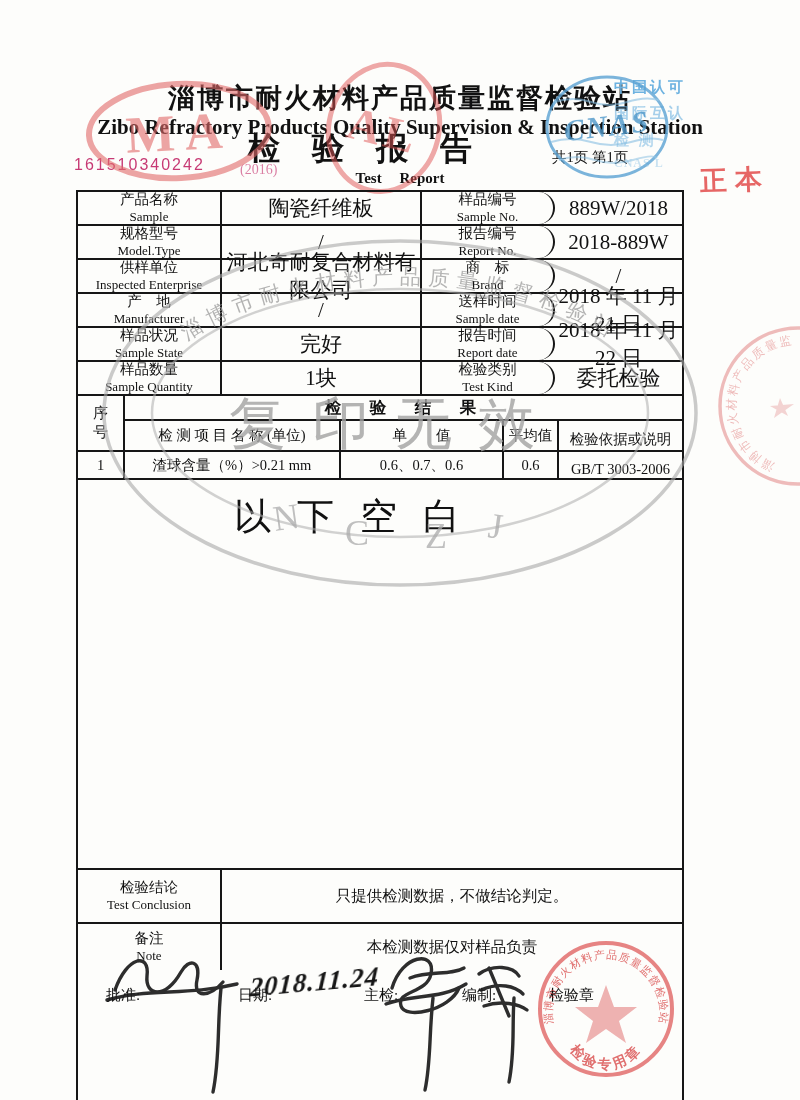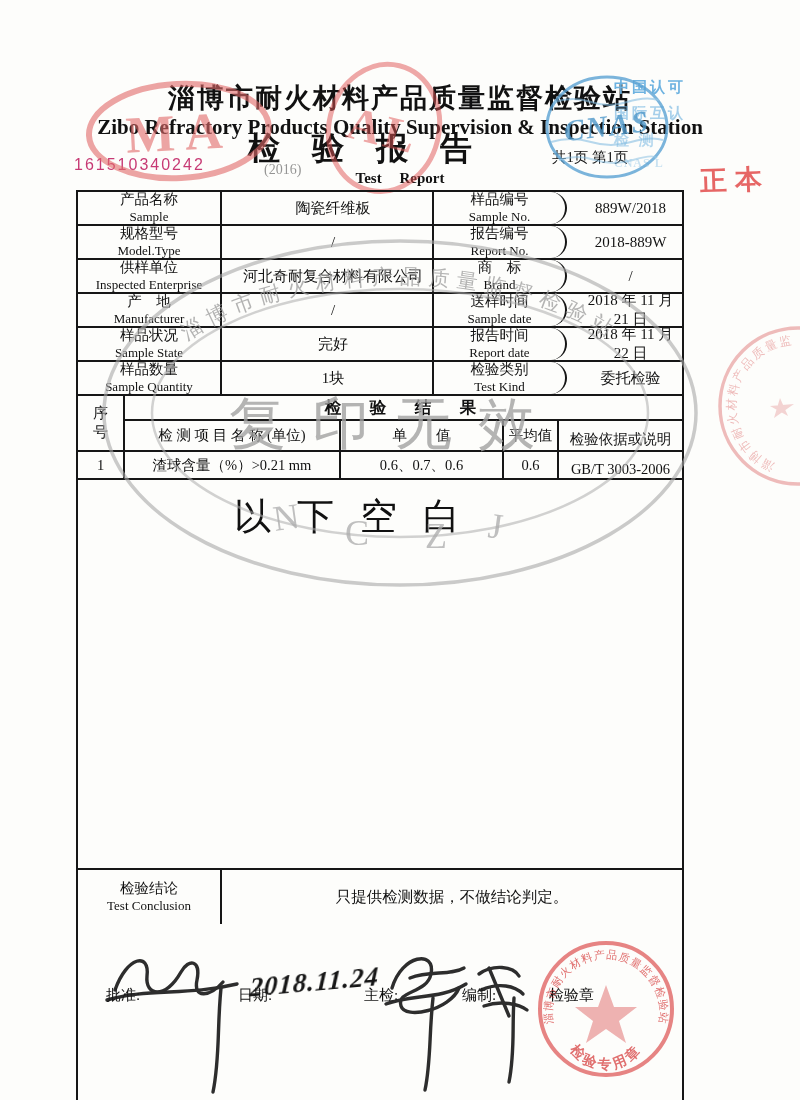--- a/index.html
+++ b/index.html
@@ -14,41 +14,41 @@
   .ctr { left:0; right:0; text-align:center; }
 
   
   .station-cn { top:80px; font-size:27px; font-weight:bold; letter-spacing:2px; }
   .station-en { top:115px; font-size:21px; font-weight:bold; }
   .title-cn   { top:127px; left:248px; font-size:32px; font-weight:bold; letter-spacing:12px; }
   .pages      { top:148px; left:552px; font-size:14.5px; }
   .title-en   { top:170px; font-size:15px; font-weight:bold; word-spacing:14px; }
   .cert-no    { top:156px; left:74px; font-size:16px; color:#be185d; letter-spacing:2px; opacity:.85;
                 font-family:"Liberation Sans","DejaVu Sans",sans-serif; }
-  .cert-sfx   { top:162px; left:264px; font-size:14px; color:#404040; opacity:.55; }
+  .cert-sfx   { top:162px; left:240px; font-size:14px; color:#be185d; opacity:.55; }
   .original   { top:162px; left:700px; font-size:27px; color:#e34c4c; font-weight:bold;
                 letter-spacing:8px; opacity:.85; transform:rotate(-2deg); }
 
   
   .accredit { top:74px; left:614px; width:96px; font-size:15px; line-height:1.75;
               color:#6db2e0; font-weight:bold; letter-spacing:3px; }
   .accredit .l2{ opacity:.6; } .accredit .l3{ opacity:.5; }
   .accredit .l4{ opacity:.35; font-size:12px; letter-spacing:1px; }
 
   
   #tbl { left:76px; top:190px; width:608px; height:1000px;
          border:2px solid #161616; display:flex; flex-direction:column; z-index:10; }
   .row { display:flex; border-bottom:2px solid #161616; }
   .row:last-child { border-bottom:none; }
   .cell { display:flex; flex-direction:column; justify-content:center; align-items:center;
           border-right:2px solid #161616; text-align:center; }
   .cell:last-child { border-right:none; }
   .lab-cn { font-size:14.5px; line-height:1.22; }
   .lab-en { font-size:13px; line-height:1.22; font-family:"Liberation Serif",serif; }
-  .val { font-size:15px;margin-left:12px; }
+  .val { font-size:21px; }
   .w-lab1 { width:144px; } .w-val1 { width:200px; } .w-lab2 { width:133px;border-radius:16px; } .w-val2 { flex:1; }
   .h-info { height:34px; }
   .seqcol { width:47px; font-size:15px; line-height:1.25; }
   .res-right { flex:1; display:flex; flex-direction:column; }
   .res-title { height:25px; border-bottom:2px solid #161616; display:flex; align-items:center;
                justify-content:center; font-size:16.5px; font-weight:bold; letter-spacing:6px; }
   .res-heads { height:29px; display:flex; }
   .res-heads .cell { font-size:14.5px; }
   .w-item { width:216px; } .w-sval { width:163px; } .w-avg { width:55px; } .w-basis { flex:1;margin-top:8px; }
   .h-data { height:28px; }
@@ -237,20 +237,27 @@
     </div>
 
     <div class="row h-concl">
       <div class="cell w-lab1">
           <span class="lab-cn">检验结论</span>
           <span class="lab-en">Test Conclusion</span>
         </div>
       <div class="cell concl-val" style="flex:1">只提供检测数据，不做结论判定。</div>
     </div>
 
+    <div class="row h-note">
+      <div class="cell w-lab1">
+          <span class="lab-cn">备注</span>
+          <span class="lab-en">Note</span>
+        </div>
+      <div class="cell concl-val" style="flex:1">本检测数据仅对样品负责</div>
+    </div>
   </div>
 
   <div class="abs foot-lab" style="left:106px">批准:</div>
   <div class="abs foot-lab" style="left:238px">日期:</div>
   <div class="abs foot-lab" style="left:364px">主检:</div>
   <div class="abs foot-lab" style="left:462px">编制:</div>
   <div class="abs foot-lab" style="left:549px">检验章</div>
 
   <svg class="abs stamp" style="left:95px; top:940px; z-index:40;" width="560" height="158" viewBox="0 0 560 158">
     <g fill="none" stroke="#1b1b1b" stroke-width="3.4" stroke-linecap="round" opacity=".92">

